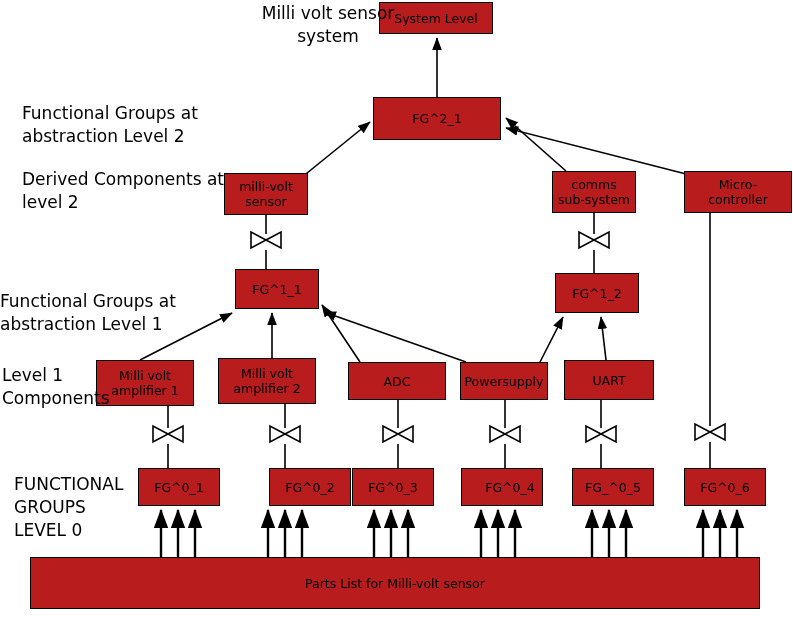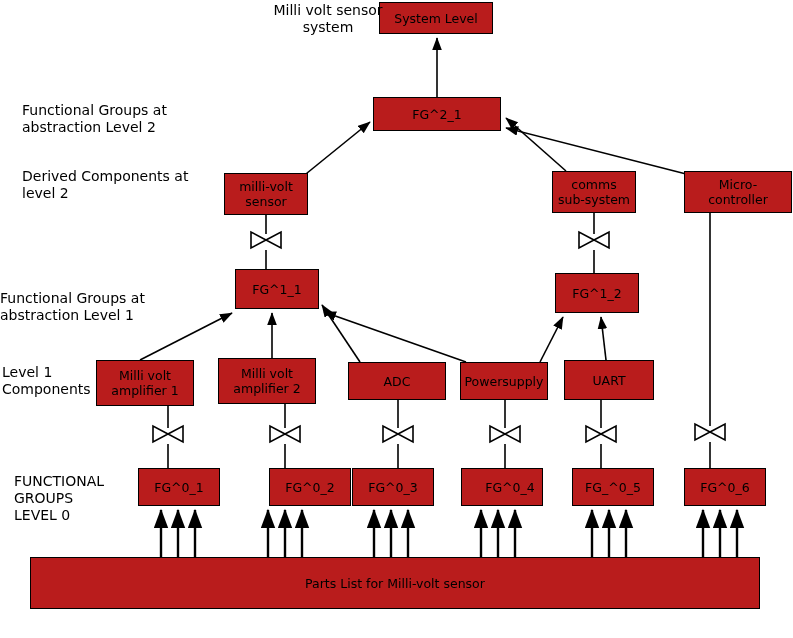--- a/index.html
+++ b/index.html
@@ -34,22 +34,22 @@
     align-items: center;
     justify-content: center;
     text-align: center;
     font-size: 12.5px;
     line-height: 15px;
     color: #000000;
     white-space: pre-line;
   }
   .label {
     position: absolute;
-    font-size: 14px;
-    line-height: 17px;
+    font-size: 17px;
+    line-height: 23px;
     color: #000000;
     white-space: pre-line;
   }
   .label.center {
     text-align: center;
   }
 </style>
 </head>
 <body>
 
@@ -158,21 +158,21 @@
         </g>
         <g>
           <path d="M710 432 L695 424 L695 440 Z"></path>
           <path d="M710 432 L725 424 L725 440 Z"></path>
         </g>
       </g>
   </svg>
 
   <div id="nodes-layer">
       <div class="node" style="left: 379px; top: 2px; width: 114px; height: 32px;">System Level</div>
-      <div class="node" style="left: 373px; top: 97px; width: 128px; height: 34px;">FG^2_1</div>
+      <div class="node" style="left: 373px; top: 97px; width: 128px; height: 43px;">FG^2_1</div>
       <div class="node" style="left: 224px; top: 173px; width: 84px; height: 42px;">milli-volt
 sensor</div>
       <div class="node" style="left: 552px; top: 171px; width: 84px; height: 42px;">comms
 sub-system</div>
       <div class="node" style="left: 684px; top: 171px; width: 108px; height: 42px;">Micro-
 controller</div>
       <div class="node" style="left: 235px; top: 269px; width: 84px; height: 40px;">FG^1_1</div>
       <div class="node" style="left: 555px; top: 273px; width: 84px; height: 40px;">FG^1_2</div>
       <div class="node" style="left: 96px; top: 360px; width: 98px; height: 46px;">Milli volt
 amplifier 1</div>

